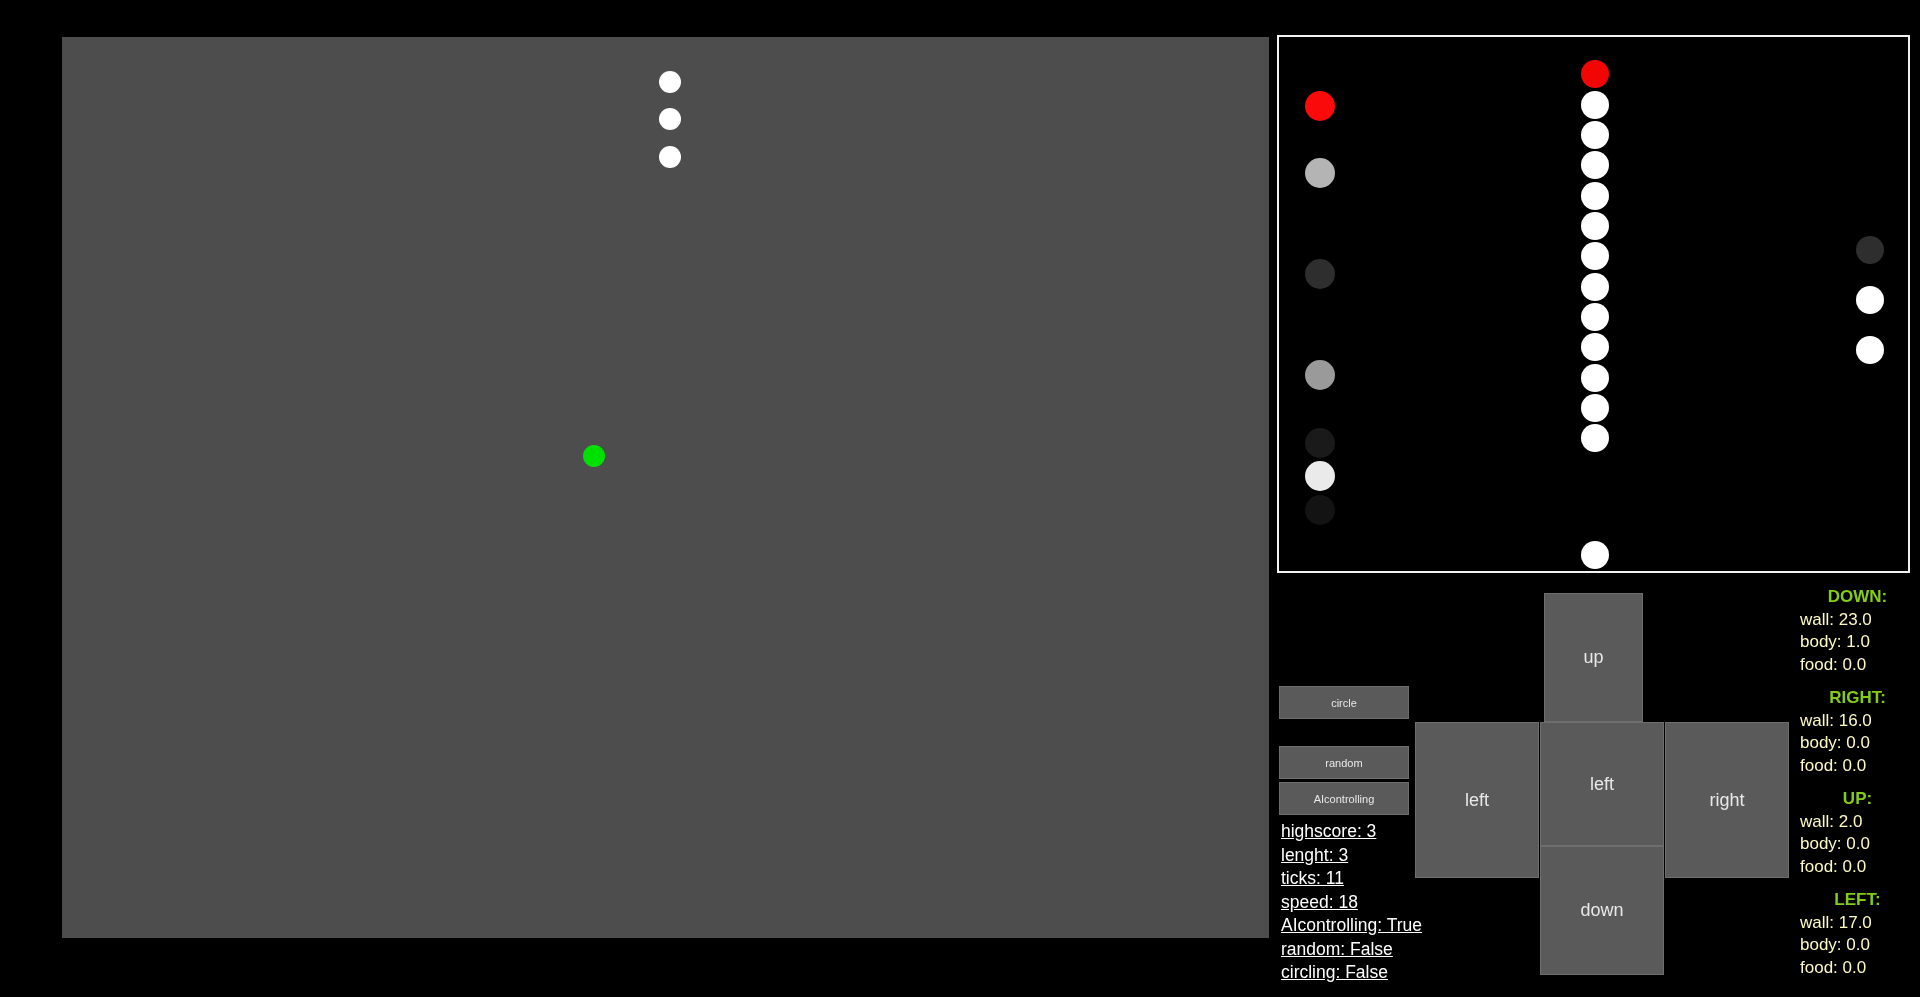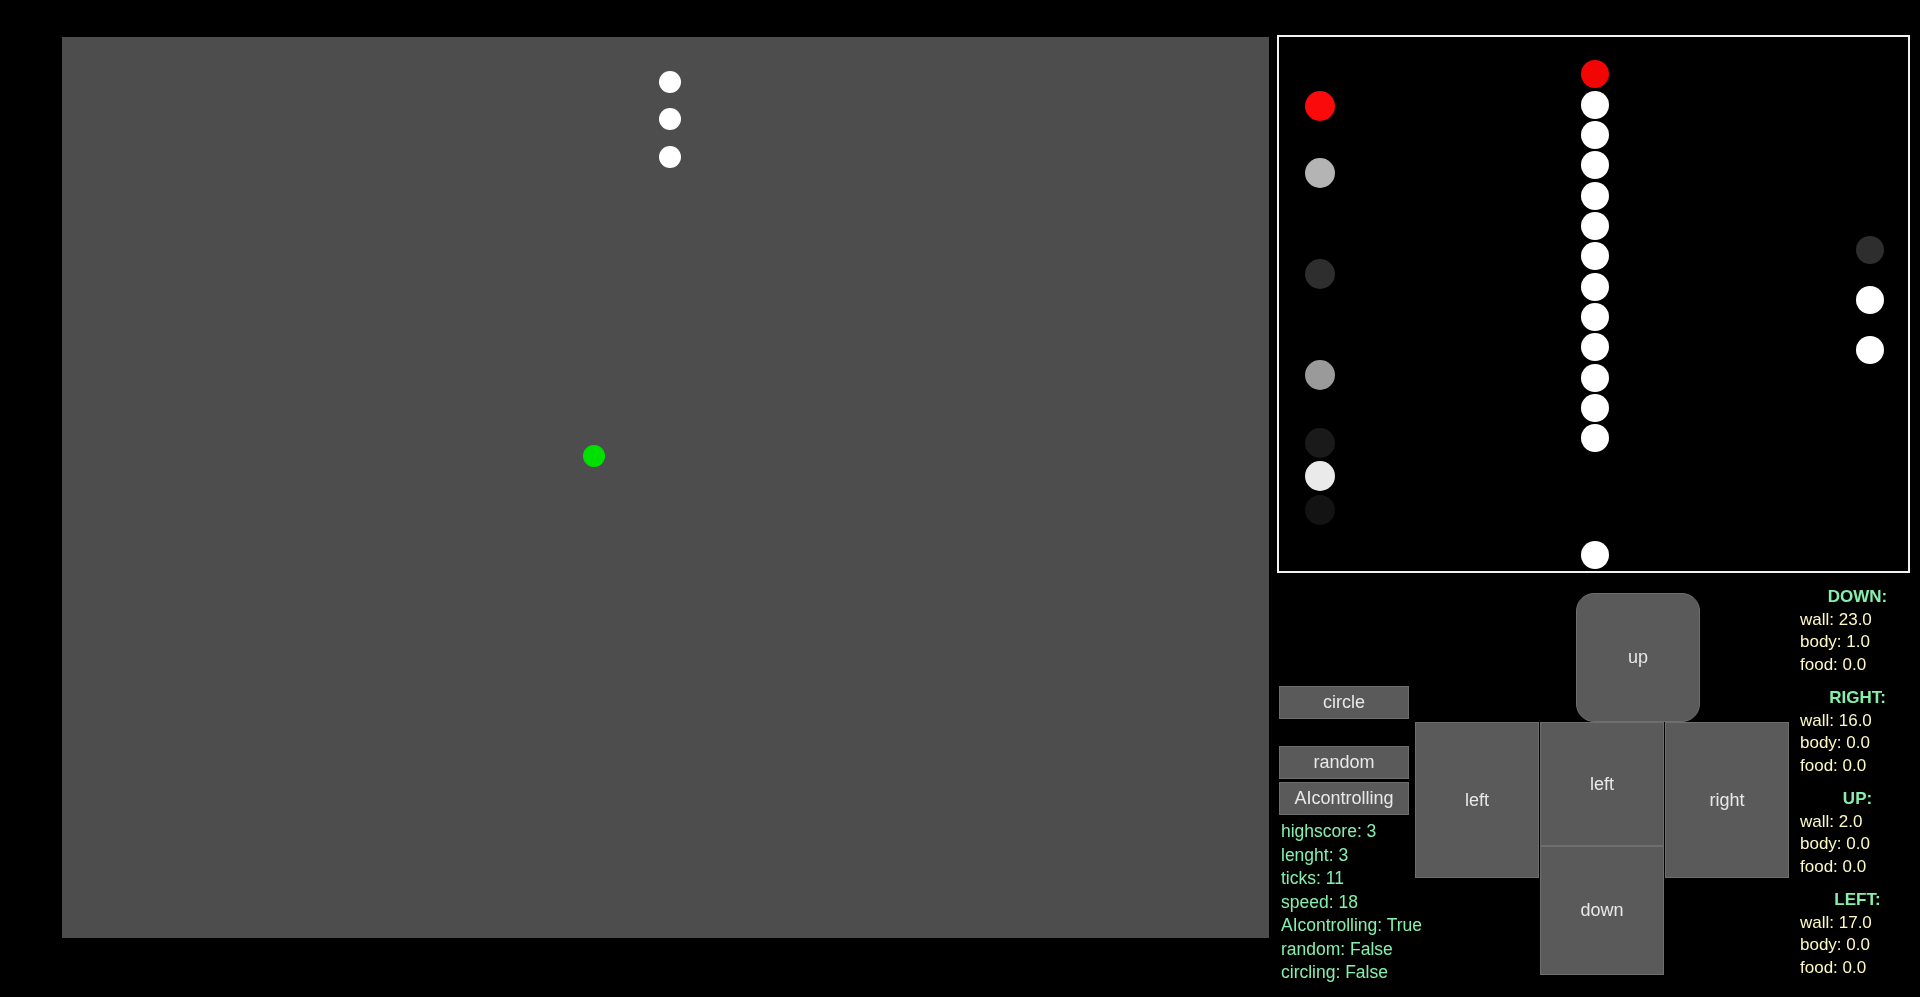--- a/index.html
+++ b/index.html
@@ -55,80 +55,81 @@
     position: absolute;
     border-radius: 50%;
   }
 
   
   .side-btn {
     position: absolute;
     left: 1279px;
     width: 130px;
     height: 33px;
+    background: #5a5a5a;
+    border: 1px solid #6e6e6e;
+    box-sizing: border-box;
+    color: #e8e8e8;
+    font-size: 11px;
+    display: flex;
+    align-items: center;
+    justify-content: center;
+    cursor: pointer;
+  }
+  #btn-circle { top: 686px; }
+  #btn-random { top: 734px; margin-top: 12px; }
+  #btn-ai     { top: 782px; }
+
+  
+  #stats {
+    position: absolute;
+    left: 1281px;
+    top: 820px;
+    width: 215px;
+    font-size: 17.5px;
+    line-height: 23.5px;
+    color: #ffffff;
+    white-space: nowrap;
+    text-decoration: underline;
+  }
+
+  
+  .dpad-btn {
+    position: absolute;
     background: #5a5a5a;
     border: 1px solid #6e6e6e;
     box-sizing: border-box;
     color: #e8e8e8;
     font-size: 18px;
     display: flex;
     align-items: center;
     justify-content: center;
     cursor: pointer;
   }
-  #btn-circle { top: 686px; }
-  #btn-random { top: 734px; margin-top: 12px; }
-  #btn-ai     { top: 782px; }
-
-  
-  #stats {
-    position: absolute;
-    left: 1281px;
-    top: 820px;
-    width: 215px;
-    font-size: 17.5px;
-    line-height: 23.5px;
-    color: #86efac;
-    white-space: nowrap;
-  }
-
-  
-  .dpad-btn {
-    position: absolute;
-    background: #5a5a5a;
-    border: 1px solid #6e6e6e;
-    box-sizing: border-box;
-    color: #e8e8e8;
-    font-size: 18px;
-    display: flex;
-    align-items: center;
-    justify-content: center;
-    cursor: pointer;
-  }
-  #dpad-up    { left: 1576px; top: 593px;  width: 124px; height: 129px; border-radius: 18px; }
+  #dpad-up    { left: 1544px; top: 593px;  width: 99px; height: 129px; }
   #dpad-left  { left: 1415px; top: 722px;  width: 124px; height: 156px; }
   #dpad-break { left: 1540px; top: 722px;  width: 124px; height: 124px; }
   #dpad-right { left: 1665px; top: 722px;  width: 124px; height: 156px; }
   #dpad-down  { left: 1540px; top: 846px;  width: 124px; height: 129px; }
 
   
   #sensors {
     position: absolute;
     left: 1800px;
     top: 586px;
     width: 115px;
     font-size: 17px;
     line-height: 22.5px;
     text-align: left;
   }
   .sensor-group { margin-bottom: 11px; }
   .sensor-title {
     font-weight: bold;
     text-align: center;
-    color: #86efac;
+    color: #84cc16;
   }
   .sensor-line { color: #fef9c3; }
 </style>
 </head>
 <body>
 
 <div id="play-area" style="width: 1207px; height: 901px; background: rgb(77, 77, 77);">
     <div class="snake-segment" style="left: 597px; top: 34px; background: rgb(255, 255, 255);"></div>
     <div class="snake-segment" style="left: 597px; top: 71px; background: rgb(255, 255, 255);"></div>
     <div class="snake-segment" style="left: 597px; top: 109px; background: rgb(255, 255, 255);"></div>

